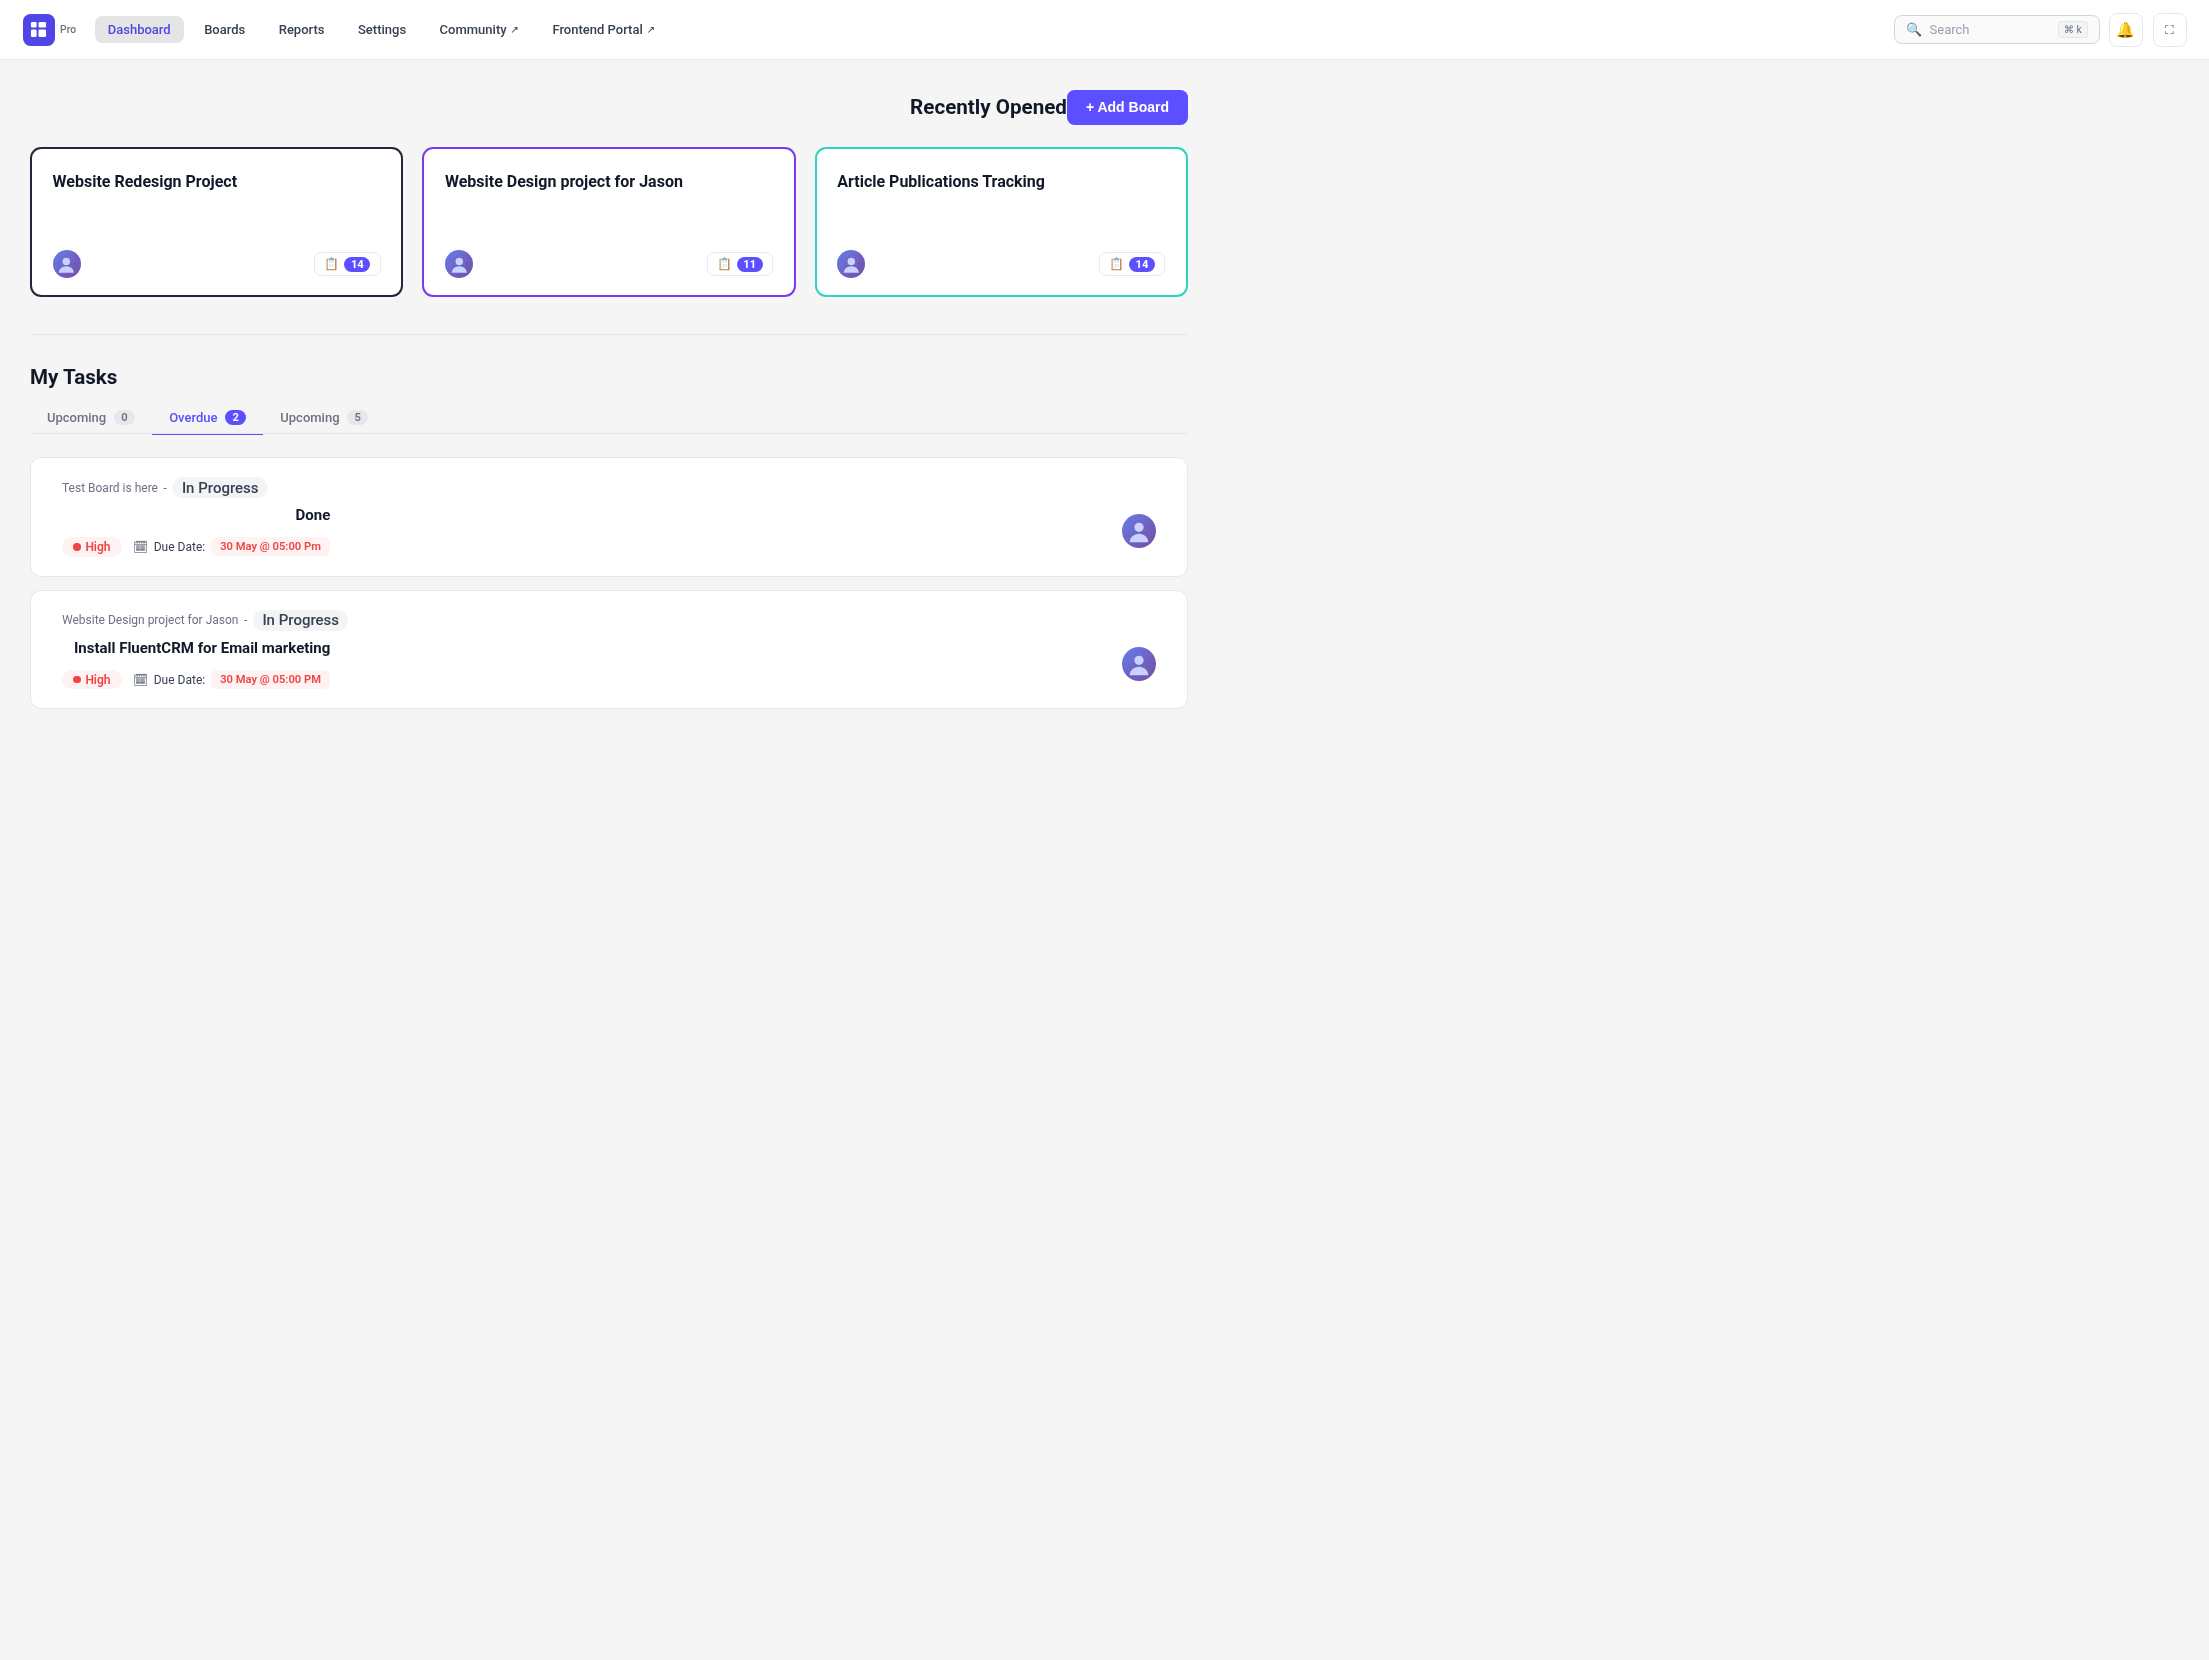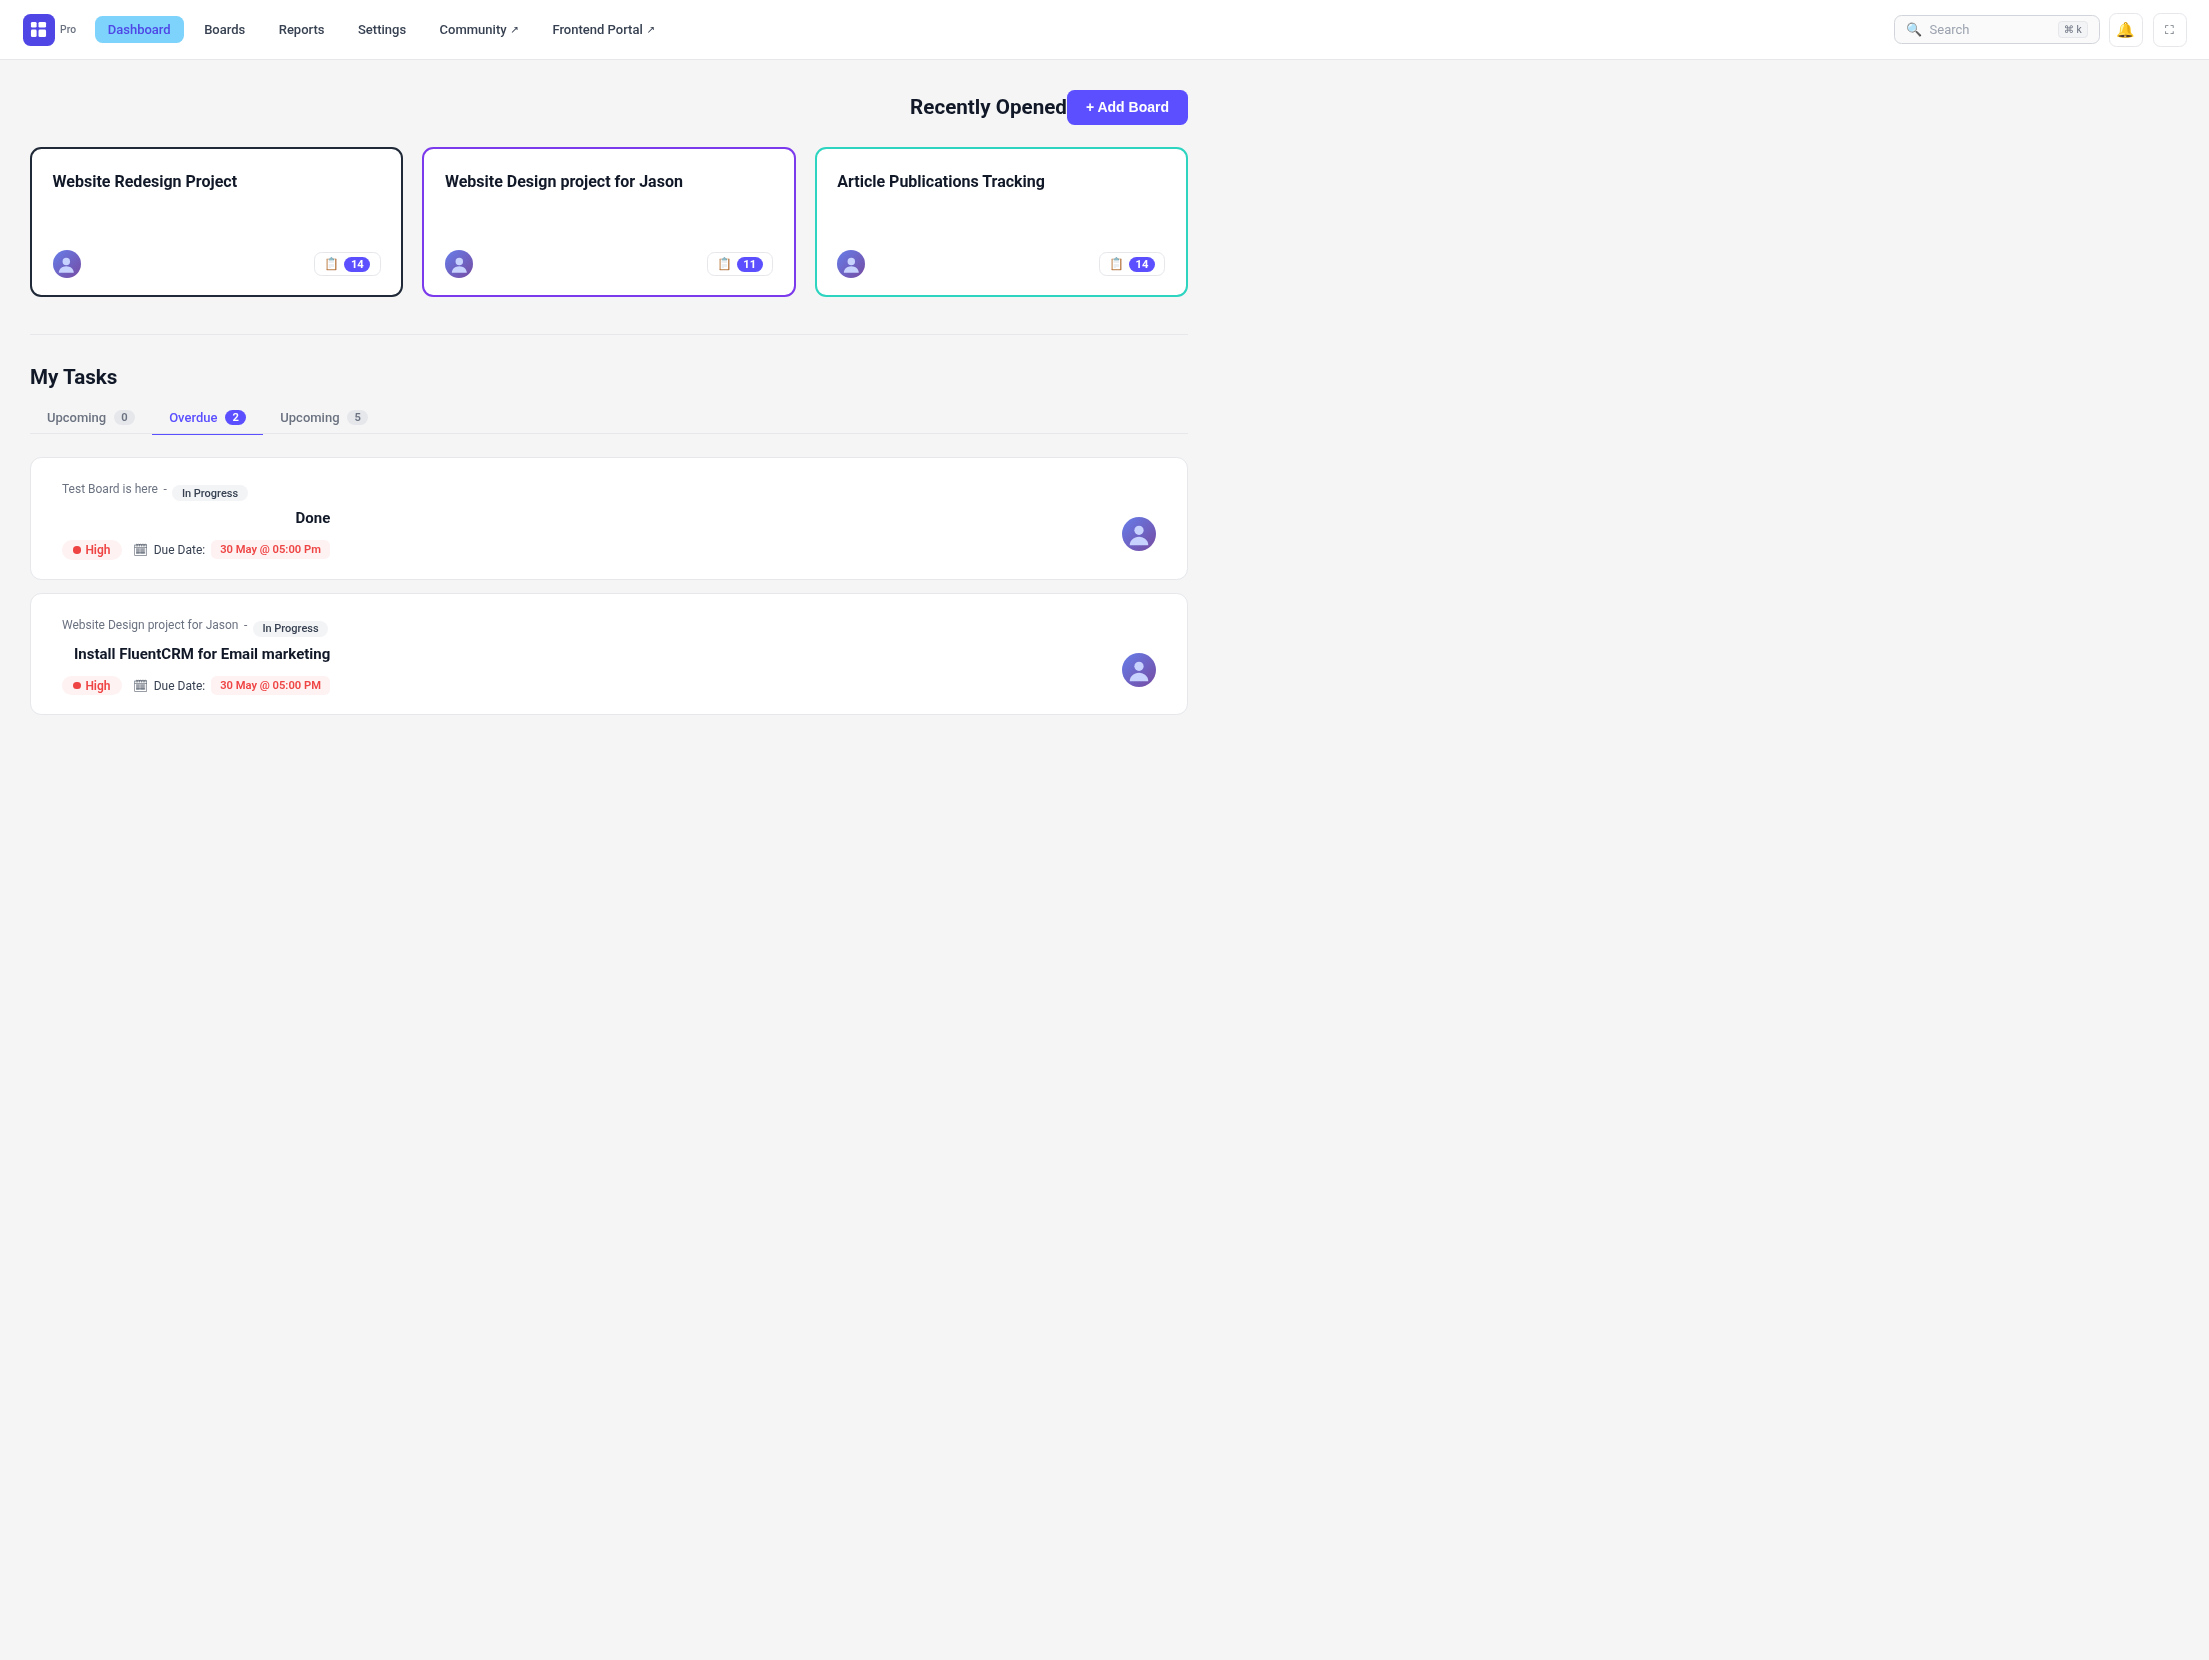--- a/index.html
+++ b/index.html
@@ -20,21 +20,21 @@
       color: white; font-size: 15px; font-weight: bold;
     }
     .nav-pro-badge {
       font-size: 10.3px; color: #6b7280; font-weight: 500;
     }
     .nav-item {
       padding: 5.6px 13px; border-radius: 7.5px; cursor: pointer;
       font-size: 13px; font-weight: 500; color: #374151;
       text-decoration: none; display: flex; align-items: center; gap: 3.7px;
     }
-    .nav-item.active { background: #7dd3fc; color: #4f46e5; }
+    .nav-item.active { background: #e5e5e5; color: #4f46e5; }
     .nav-item .ext-icon { font-size: 10.3px; }
     .nav-right { margin-left: auto; display: flex; align-items: center; gap: 9.4px; }
     .search-box {
       display: flex; align-items: center; gap: 7.5px;
       border: 0.9px solid #d1d5db; border-radius: 7.5px;
       padding: 5.6px 11.2px; font-size: 13px; color: #9ca3af;
       background: #fafafa; min-width: 206px;
     }
     .search-box .search-icon { font-size: 13px; }
     .search-kbd {
@@ -106,21 +106,21 @@
       background: #5b4fff; color: white;
     }
 
     .task-card {
       background: #fff; border: 0.9px solid #e5e7eb; border-radius: 11.2px;
       padding: 19px 31px; margin-bottom: 13px; text-align: right;
     }
     .task-board-info { font-size: 12px; color: #6b7280; margin-bottom: 7.5px; display: flex; align-items: center; gap: 5.6px; }
     .task-status-badge {
       background: #f3f4f6; color: #374151; border-radius: 19px;
-      padding: 1.9px 9.4px; font-size: 11px; font-weight: 500; margin-top: 8px;
+      padding: 1.9px 9.4px; font-size: 15px; font-weight: 500;
     }
     .task-name { font-size: 15px; font-weight: 700; color: #111827; margin-bottom: 13px; }
     .task-meta { display: flex; align-items: center; gap: 11.2px; }
     .priority-badge {
       display: flex; align-items: center; gap: 4.7px;
       background: #fef2f2; color: #ef4444; border-radius: 19px;
       padding: 2.8px 11.2px; font-size: 12px; font-weight: 600;
     }
     .priority-dot { width: 7.5px; height: 7.5px; border-radius: 50%; background: #ef4444; }
     .due-date-info { display: flex; align-items: center; gap: 5.6px; font-size: 12px; color: #374151; }

